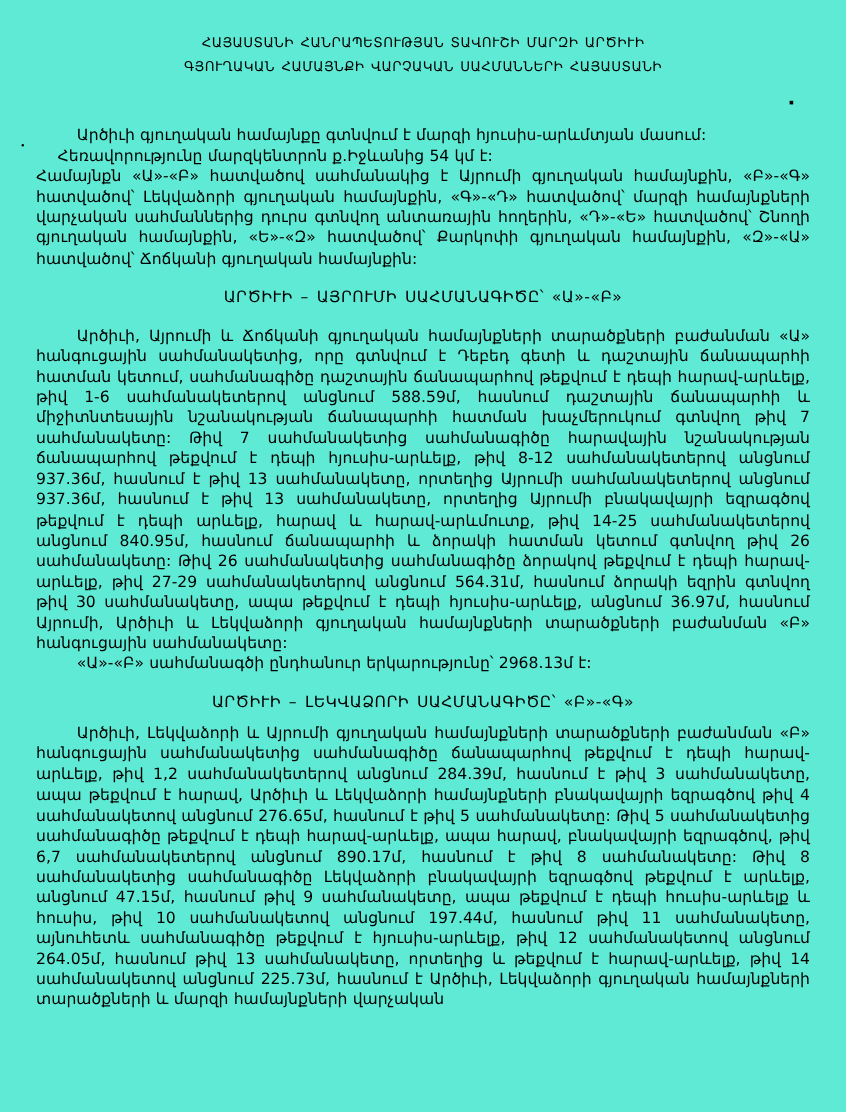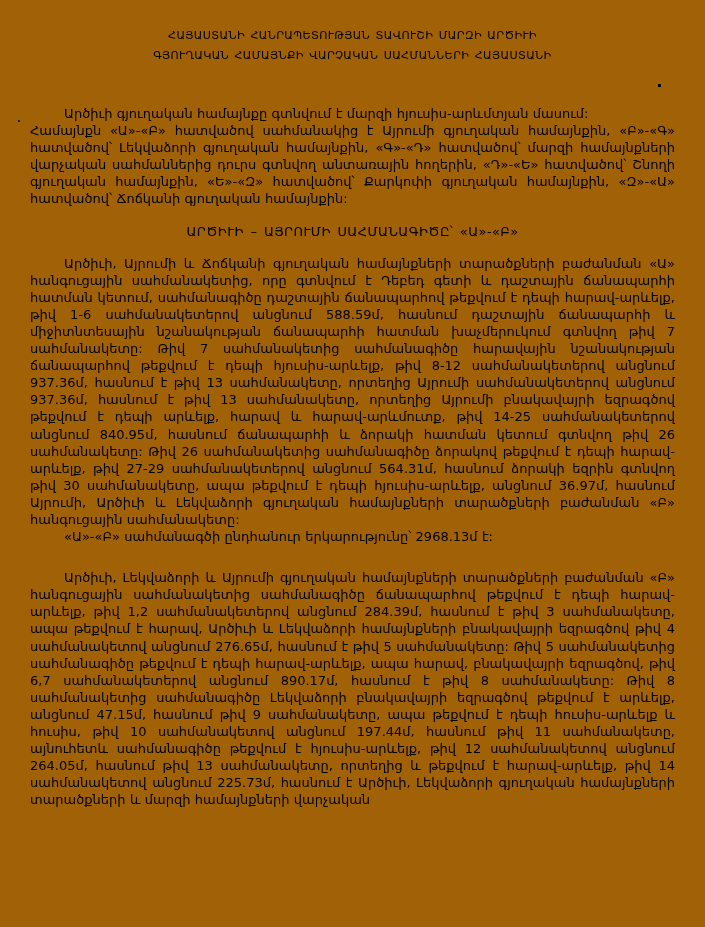--- a/index.html
+++ b/index.html
@@ -13,21 +13,21 @@
     font-family: "DejaVu Sans", "Liberation Sans", sans-serif;
     color: #000000;
     overflow: hidden;
   }
   .page {
     position: relative;
     width: 705px;
     height: 927px;
     box-sizing: border-box;
     padding: 26px 30px 10px 30px;
-    background: #a16207;
+    background: #5eead4;
   }
   .doc-title {
     text-align: center;
     font-size: 11.2px;
     line-height: 19.5px;
     letter-spacing: 0.35px;
     font-weight: 400;
     margin: 0 auto;
     width: 92%;
     word-spacing: 1.5px;
@@ -90,31 +90,33 @@
   <div class="corner-mark"></div>
 
   <div class="doc-title">
     <span class="title-line">ՀԱՅԱՍՏԱՆԻ ՀԱՆՐԱՊԵՏՈՒԹՅԱՆ ՏԱՎՈՒՇԻ ՄԱՐԶԻ ԱՐԾԻՒԻ</span>
     <span class="title-line">ԳՅՈՒՂԱԿԱՆ ՀԱՄԱՅՆՔԻ ՎԱՐՉԱԿԱՆ ՍԱՀՄԱՆՆԵՐԻ ՀԱՅԱՍՏԱՆԻ</span>
   </div>
 
   <div class="spacer-lg"></div>
 
   <p class="body-par indent">Արծիւի գյուղական համայնքը գտնվում է մարզի հյուսիս-արևմտյան մասում:</p>
+  <p class="body-par indent-sm">Հեռավորությունը մարզկենտրոն ք.Իջևանից  54 կմ է:</p>
   <p class="body-par">Համայնքն «Ա»-«Բ» հատվածով սահմանակից է Այրումի գյուղական համայնքին, «Բ»-«Գ» հատվածով՝ Լեկվաձորի գյուղական համայնքին, «Գ»-«Դ» հատվածով՝ մարզի համայնքների վարչական սահմաններից դուրս գտնվող անտառային հողերին, «Դ»-«Ե» հատվածով՝ Շնողի գյուղական համայնքին, «Ե»-«Զ» հատվածով՝ Քարկոփի գյուղական համայնքին, «Զ»-«Ա» հատվածով՝ Ճոճկանի գյուղական համայնքին:</p>
 
   <div class="spacer-md"></div>
 
   <p class="section-heading">ԱՐԾԻՒԻ – ԱՅՐՈՒՄԻ  ՍԱՀՄԱՆԱԳԻԾԸ՝  «Ա»-«Բ»</p>
 
   <div class="spacer-md"></div>
 
   <p class="body-par indent">Արծիւի, Այրումի և Ճոճկանի գյուղական համայնքների տարածքների բաժանման «Ա» հանգուցային սահմանակետից, որը գտնվում է Դեբեդ գետի և դաշտային ճանապարհի հատման կետում, սահմանագիծը դաշտային ճանապարհով թեքվում է դեպի հարավ-արևելք, թիվ 1-6 սահմանակետերով անցնում 588.59մ, հասնում դաշտային ճանապարհի և միջիտնտեսային նշանակության ճանապարհի հատման խաչմերուկում գտնվող թիվ 7 սահմանակետը: Թիվ 7 սահմանակետից սահմանագիծը հարավային նշանակության ճանապարհով թեքվում է դեպի հյուսիս-արևելք, թիվ 8-12 սահմանակետերով անցնում 937.36մ, հասնում է թիվ 13 սահմանակետը, որտեղից Այրումի սահմանակետերով անցնում 937.36մ, հասնում է թիվ 13 սահմանակետը, որտեղից Այրումի բնակավայրի եզրագծով թեքվում է դեպի արևելք, հարավ և հարավ-արևմուտք, թիվ 14-25 սահմանակետերով անցնում 840.95մ, հասնում ճանապարհի և ձորակի հատման կետում գտնվող թիվ 26 սահմանակետը: Թիվ 26 սահմանակետից սահմանագիծը ձորակով թեքվում է դեպի հարավ-արևելք, թիվ 27-29 սահմանակետերով անցնում 564.31մ, հասնում ձորակի եզրին գտնվող թիվ 30 սահմանակետը, ապա թեքվում է դեպի հյուսիս-արևելք, անցնում 36.97մ, հասնում Այրումի, Արծիւի և Լեկվաձորի գյուղական համայնքների տարածքների բաժանման «Բ» հանգուցային սահմանակետը:</p>
   <p class="body-par indent">«Ա»-«Բ» սահմանագծի ընդհանուր երկարությունը՝ 2968.13մ է:</p>
 
   <div class="spacer-md"></div>
 
+  <p class="section-heading">ԱՐԾԻՒԻ – ԼԵԿՎԱՁՈՐԻ  ՍԱՀՄԱՆԱԳԻԾԸ՝  «Բ»-«Գ»</p>
 
   <div class="spacer-sm"></div>
 
   <p class="body-par indent">Արծիւի, Լեկվաձորի և Այրումի գյուղական համայնքների տարածքների բաժանման «Բ» հանգուցային սահմանակետից սահմանագիծը ճանապարհով թեքվում է դեպի հարավ-արևելք, թիվ 1,2 սահմանակետերով անցնում 284.39մ, հասնում է թիվ 3 սահմանակետը, ապա թեքվում է հարավ, Արծիւի և Լեկվաձորի համայնքների բնակավայրի եզրագծով թիվ 4 սահմանակետով անցնում 276.65մ, հասնում է թիվ 5 սահմանակետը: Թիվ 5 սահմանակետից սահմանագիծը թեքվում է դեպի հարավ-արևելք, ապա հարավ, բնակավայրի եզրագծով, թիվ 6,7 սահմանակետերով անցնում 890.17մ, հասնում է թիվ 8 սահմանակետը: Թիվ 8 սահմանակետից սահմանագիծը Լեկվաձորի բնակավայրի եզրագծով թեքվում է արևելք, անցնում 47.15մ, հասնում թիվ 9 սահմանակետը, ապա թեքվում է դեպի հուսիս-արևելք և հուսիս, թիվ 10 սահմանակետով անցնում 197.44մ, հասնում թիվ 11 սահմանակետը, այնուհետև սահմանագիծը թեքվում է հյուսիս-արևելք, թիվ 12 սահմանակետով անցնում 264.05մ, հասնում թիվ 13 սահմանակետը, որտեղից և թեքվում է հարավ-արևելք, թիվ 14 սահմանակետով անցնում 225.73մ, հասնում է Արծիւի, Լեկվաձորի գյուղական համայնքների տարածքների և մարզի համայնքների վարչական</p>
 
 </div>
 
 </body></html>

